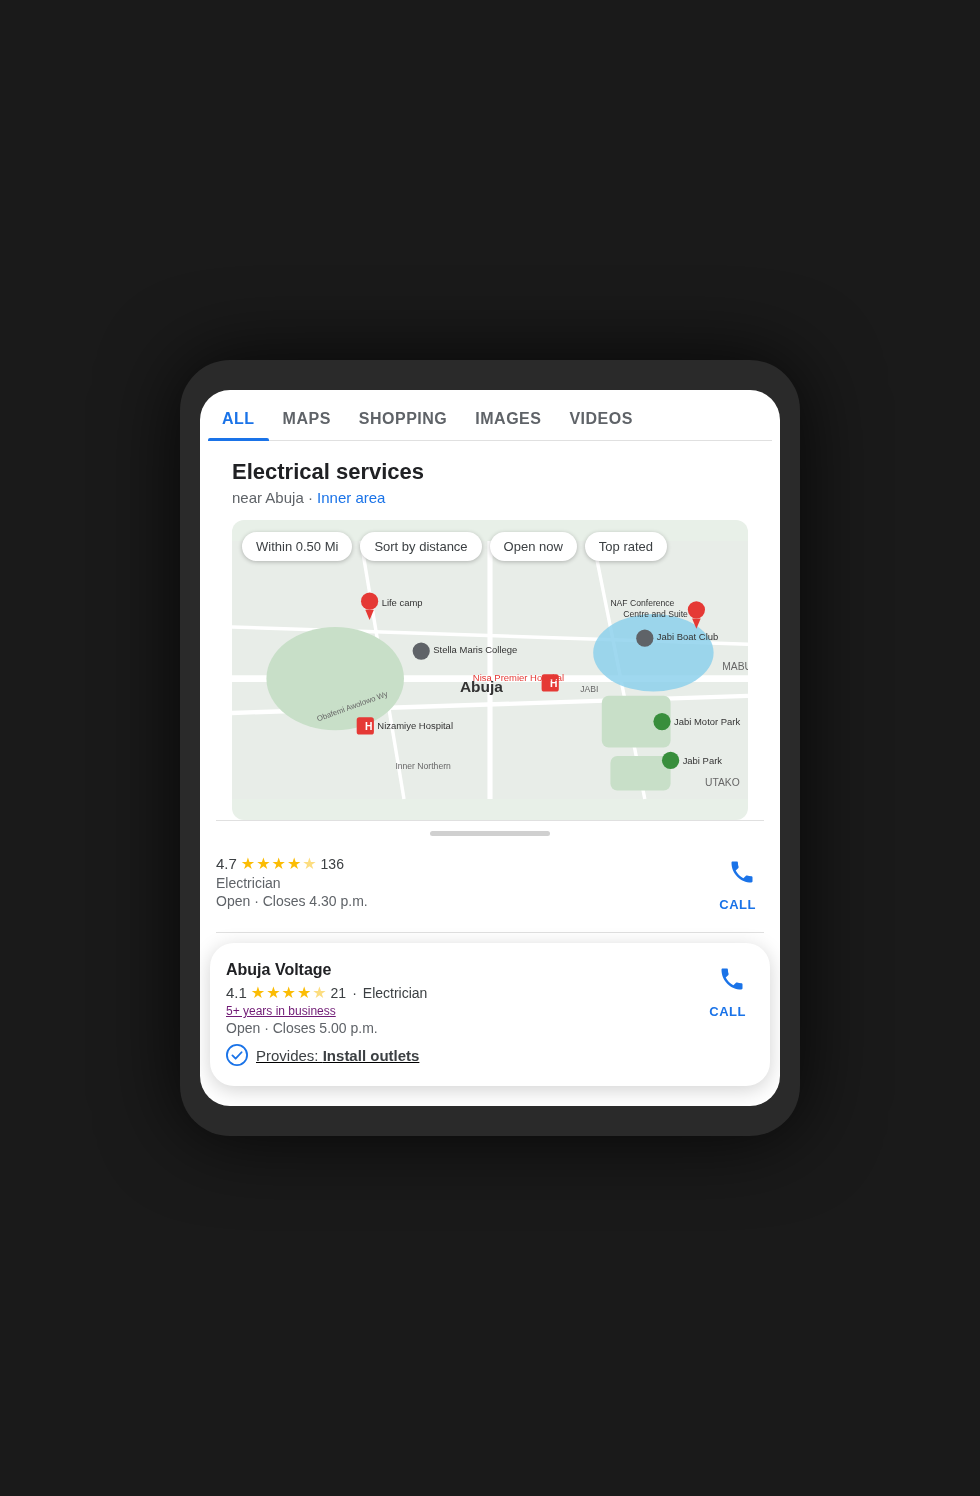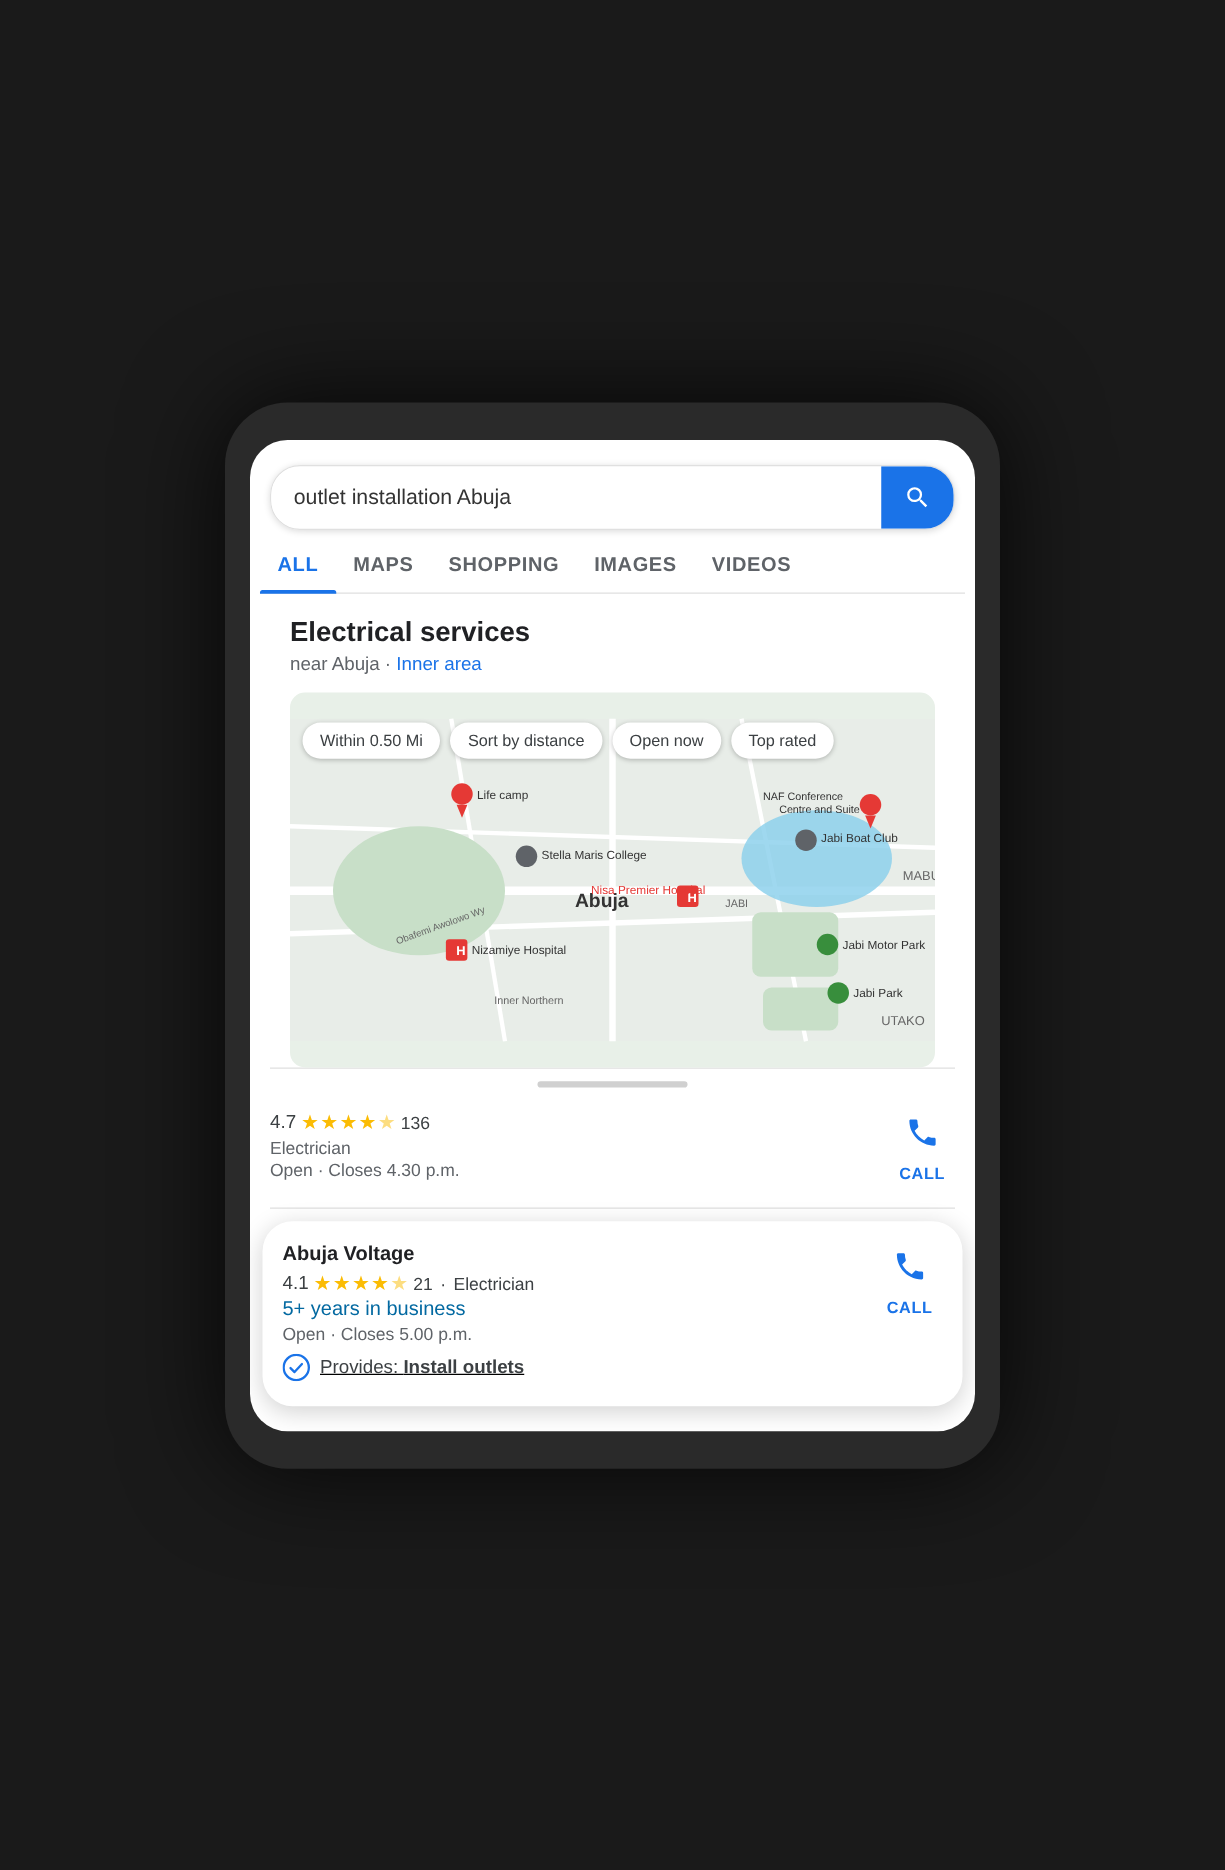--- a/index.html
+++ b/index.html
@@ -112,21 +112,21 @@
       border-radius: 12px;
       overflow: hidden;
       position: relative;
       height: 300px;
       background: #e8f0e8;
       margin-bottom: 0;
     }
     
     .filter-chips {
       position: absolute;
-      top: 24px;
+      top: 12px;
       left: 10px;
       right: 10px;
       display: flex;
       gap: 8px;
       z-index: 10;
       flex-wrap: nowrap;
     }
     .chip {
       background: #fff;
       border: none;
@@ -205,21 +205,21 @@
       color: #5f6368;
       margin-bottom: 2px;
     }
     .open-status {
       font-size: 14px;
       color: #5f6368;
     }
     .call-btn {
       display: flex;
       flex-direction: column;
-      align-items: center;
+      align-items: flex-end;
       gap: 4px;
       cursor: pointer;
       padding: 4px 8px;
     }
     .call-icon {
       color: #1a73e8;
       font-size: 26px;
     }
     .call-label {
       font-size: 13px;
@@ -229,23 +229,24 @@
     }
     
     .card-floating {
       background: #fff;
       border-radius: 24px;
       margin: 10px 10px 20px;
       padding: 18px 16px 20px;
       box-shadow: 0 4px 20px rgba(0,0,0,0.18);
     }
     .years-badge {
-      font-size: 16px;
-      color: #0369a1;
+      font-size: 12px;
+      color: #701a75;
       margin-bottom: 2px;
+      text-decoration: underline;
     }
     .provides-row {
       display: flex;
       align-items: center;
       gap: 8px;
       margin-top: 8px;
       text-decoration: underline;
     }
     .check-circle {
       width: 22px;
@@ -262,28 +263,20 @@
     .dot-separator {
       margin: 0 2px;
     }
   </style>
 </head>
 <body>
 
 <div class="phone-frame">
   <div class="screen">
 
-    <div class="search-bar">
-      <input class="search-input" type="text" value="outlet installation Abuja" style="">
-      <button class="search-btn">
-        <svg class="search-icon-svg" viewBox="0 0 24 24">
-          <path d="M15.5 14h-.79l-.28-.27A6.471 6.471 0 0 0 16 9.5 6.5 6.5 0 1 0 9.5 16c1.61 0 3.09-.59 4.23-1.57l.27.28v.79l5 4.99L20.49 19l-4.99-5zm-6 0C7.01 14 5 11.99 5 9.5S7.01 5 9.5 5 14 7.01 14 9.5 11.99 14 9.5 14z"></path>
-        </svg>
-      </button>
-    </div>
 
     <div class="nav-tabs">
       <div class="nav-tab active">ALL</div>
       <div class="nav-tab">MAPS</div>
       <div class="nav-tab">SHOPPING</div>
       <div class="nav-tab">IMAGES</div>
       <div class="nav-tab">VIDEOS</div>
     </div>
 
     <div class="content">

